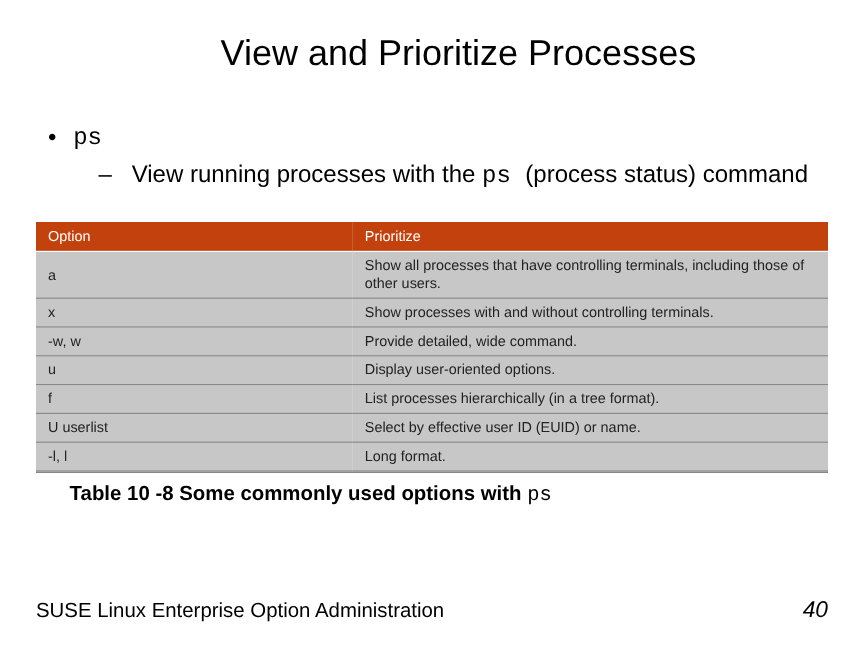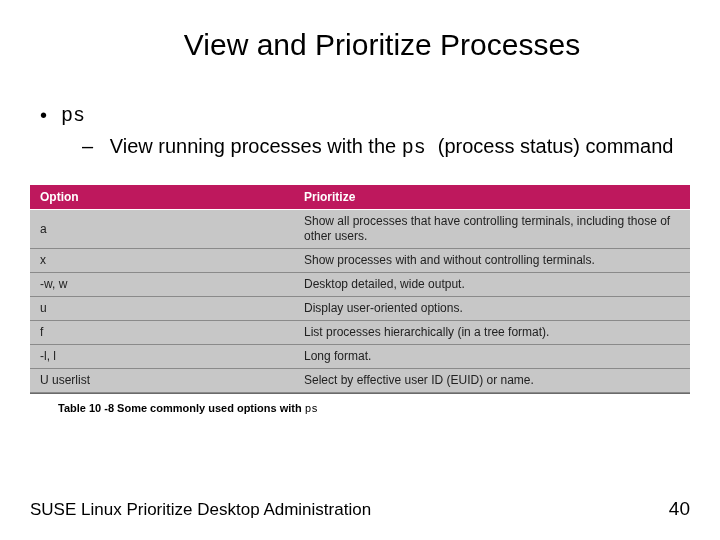--- a/index.html
+++ b/index.html
@@ -53,55 +53,55 @@
     margin: 24px 30px 0 30px;
     border-bottom: 1px solid #6a6a6a;
   }
   .tbl {
     width: 100%;
     border-collapse: collapse;
     font-size: 12px;
     table-layout: fixed;
   }
   .tbl th {
-    background: #be185d;
+    background: #c2410c;
     color: #fff;
     text-align: left;
     padding: 5px 10px;
-    font-weight: 700;
+    font-weight: 400;
   }
   .tbl td {
     background: #c7c7c7;
     color: #222;
     border-top: 1px solid #fff;
     border-bottom: 1px solid #8a8a8a;
     padding: 4px 10px;
     line-height: 1.25;
   }
   .tbl .col-opt { width: 40%; }
   .tbl .col-desc { width: 60%; }
 
   .caption {
     margin: 8px 0 0 58px;
-    font-size: 11px;
+    font-size: 17px;
     font-weight: 700;
   }
   .caption .ps-mono { font-weight: 400; }
 
   .footer {
     position: absolute;
     left: 30px;
     right: 30px;
     bottom: 20px;
     display: flex;
     justify-content: space-between;
     align-items: baseline;
     font-size: 17px;
   }
-  .footer .page { font-size: 19px; }
+  .footer .page { font-size: 19px; font-style: italic; }
 </style>
 </head>
 <body>
 
 <h1 class="title">View and Prioritize Processes</h1>
 
 <div class="content">
   <div class="bullet-row">
     <span class="dot">•</span>
     <span class="mono">ps</span>
@@ -130,42 +130,42 @@
       <tr>
         <td>a</td>
         <td>Show all processes that have controlling terminals, including those of other users.</td>
       </tr>
       <tr>
         <td>x</td>
         <td>Show processes with and without controlling terminals.</td>
       </tr>
       <tr>
         <td>-w, w</td>
-        <td>Desktop detailed, wide output.</td>
+        <td>Provide detailed, wide command.</td>
       </tr>
       <tr>
         <td>u</td>
         <td>Display user-oriented options.</td>
       </tr>
       <tr>
         <td>f</td>
         <td>List processes hierarchically (in a tree format).</td>
       </tr>
       <tr>
+        <td>U userlist</td>
+        <td>Select by effective user ID (EUID) or name.</td>
+      </tr>
+      <tr>
         <td>-l, l</td>
         <td>Long format.</td>
-      </tr>
-      <tr>
-        <td>U userlist</td>
-        <td>Select by effective user ID (EUID) or name.</td>
       </tr>
     </tbody>
   </table>
 </div>
 
 <div class="caption">
   <span>Table 10 -8 Some commonly used options with </span><span class="ps-mono">ps</span>
 </div>
 
 <div class="footer">
-  <span>SUSE Linux Prioritize Desktop Administration</span>
+  <span>SUSE Linux Enterprise Option Administration</span>
   <span class="page">40</span>
 </div>
 
 </body></html>

